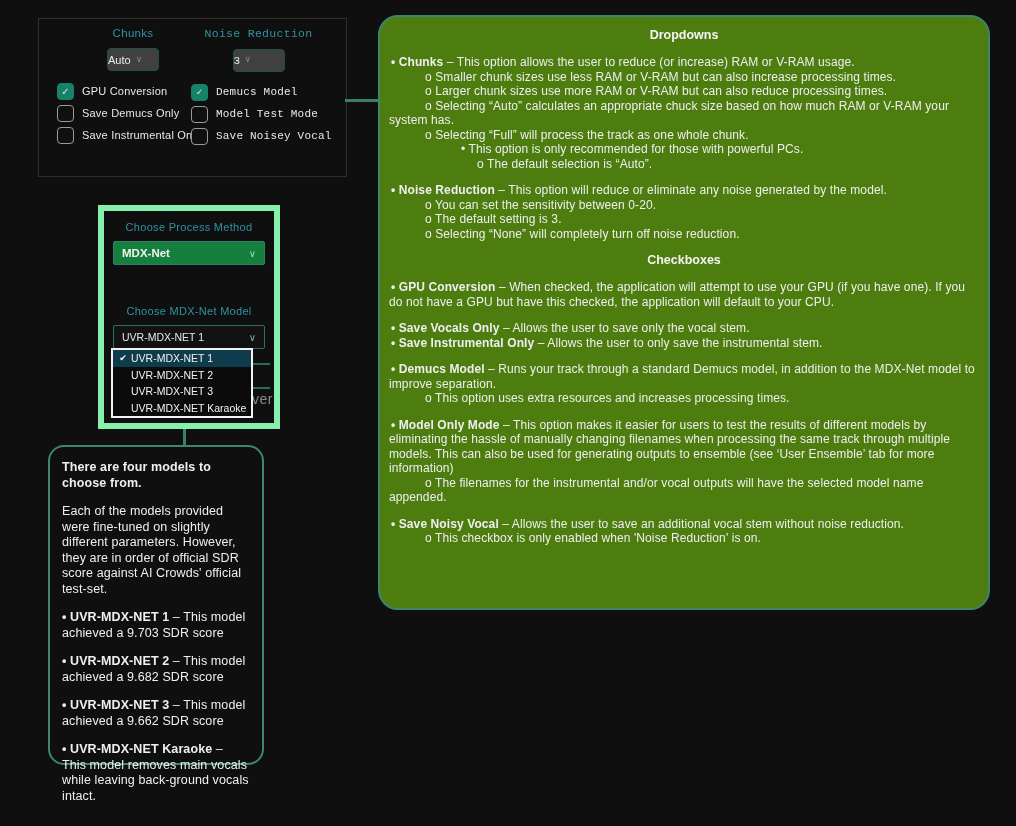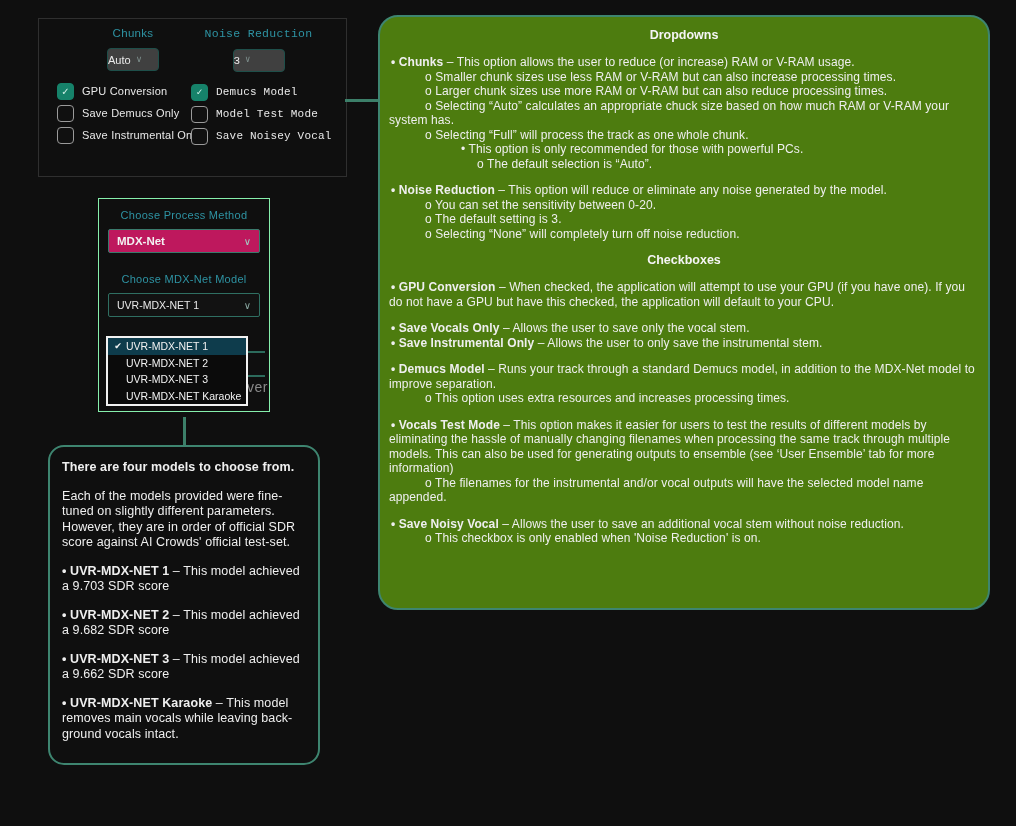--- a/index.html
+++ b/index.html
@@ -23,44 +23,44 @@
   .cb-box{width:15px;height:15px;border:1px solid #9a9a9a;border-radius:4px;background:#101010;
           display:flex;align-items:center;justify-content:center;font-size:10px;color:#cfefe6;flex:0 0 auto;}
   .cb-box.checked{background:#16826a;border-color:#16826a;}
   .cb-label{margin-left:8px;font-size:11px;color:#e8e8e8;letter-spacing:.2px;white-space:nowrap;}
 
   
   .connector-h{position:absolute;left:345px;top:99px;width:34px;height:3px;background:#3c7f69;}
   .connector-v{position:absolute;left:183px;top:417px;width:3px;height:29px;background:#3c7f69;}
 
   
-  .method-panel{position:absolute;left:98px;top:198px;width:170px;height:212px;
-                border:1px solid #86efac;background:#0f0f0f;}
+  .method-panel{position:absolute;left:98px;top:205px;width:170px;height:212px;
+                border:6px solid #86efac;background:#0f0f0f;}
   .mp-label{display:block;text-align:center;color:#2e93a3;font-size:11px;letter-spacing:.3px;}
   .mp-label.l1{margin-top:10px;}
-  .mp-label.l2{margin-top:20px;}
+  .mp-label.l2{margin-top:40px;}
   .mp-select{position:relative;margin:8px auto 0 auto;width:152px;height:24px;border-radius:2px;
              display:flex;align-items:center;box-sizing:border-box;padding:0 8px;cursor:default;}
   .mp-select .chev{position:absolute;right:8px;font-size:10px;}
-  .mp-select.process{background:#be185d;border:1px solid #3a7a6c;color:#f2f2f2;font-size:11.5px;font-weight:bold;}
+  .mp-select.process{background:#15803d;border:1px solid #3a7a6c;color:#f2f2f2;font-size:11.5px;font-weight:bold;}
   .mp-select.process .chev{color:#9fd3c6;font-weight:normal;}
   .mp-select.model{background:#121212;border:1px solid #2f6f62;color:#e9e9e9;font-size:10.5px;}
   .mp-select.model .chev{color:#8aa9a2;}
   .model-list{position:absolute;left:7px;top:137px;width:138px;background:#0b0b0b;
               border:2px solid #f2f2f2;z-index:3;}
   .opt{height:16.5px;display:flex;align-items:center;font-size:10.5px;color:#f2f2f2;padding:0 2px;}
   .opt .opt-check{width:16px;text-align:center;font-size:9px;flex:0 0 auto;}
   .opt.sel{background:#0e3c4c;}
   .artifact-line{position:absolute;height:2px;background:#2c6b5c;}
   .a1{left:149px;top:152px;width:17px;}
   .a2{left:149px;top:176px;width:17px;}
   .obscured-text{position:absolute;left:148px;top:180px;color:#8a8a8a;font-size:14px;letter-spacing:.5px;}
 
   
-  .model-info-panel{position:absolute;left:48px;top:445px;width:272px;height:320px;
+  .model-info-panel{position:absolute;left:48px;top:445px;width:216px;height:320px;
                     border:2.5px solid #3e8570;border-radius:16px;background:#0f0f0f;
                     box-sizing:border-box;padding:13px 12px;}
   .mi-line{margin:0 0 13px 0;font-size:12.5px;line-height:15.5px;color:#efefef;letter-spacing:.1px;}
 
   
   .help-panel{position:absolute;left:378px;top:15px;width:612px;height:595px;
               border:2.5px solid #3e8570;border-radius:20px;background:#4d7c0f;
               box-sizing:border-box;padding:11px 9px;}
   .h-heading{margin:0;text-align:center;font-weight:bold;font-size:12.5px;line-height:15px;color:#f5f5f5;}
   .h-gap{margin:0;height:12px;}
@@ -185,20 +185,20 @@
       <p class="h-heading">Checkboxes</p>
       <p class="h-gap"></p>
       <p class="h-line ind0"><span class="b">• GPU Conversion</span><span> – When checked, the application will attempt to use your GPU (if you have one). If you do not have a GPU but have this checked, the application will default to your CPU.</span></p>
       <p class="h-gap"></p>
       <p class="h-line ind0"><span class="b">• Save Vocals Only</span><span> – Allows the user to save only the vocal stem.</span></p>
       <p class="h-line ind0"><span class="b">• Save Instrumental Only</span><span> – Allows the user to only save the instrumental stem.</span></p>
       <p class="h-gap"></p>
       <p class="h-line ind0"><span class="b">• Demucs Model</span><span> – Runs your track through a standard Demucs model, in addition to the MDX-Net model to improve separation.</span></p>
       <p class="h-line ind1"><span>o This option uses extra resources and increases processing times.</span></p>
       <p class="h-gap"></p>
-      <p class="h-line ind0"><span class="b">• Vocals Test Mode</span><span> – This option makes it easier for users to test the results of different models by eliminating the hassle of manually changing filenames when processing the same track through multiple models. This can also be used for generating outputs to ensemble (see ‘User Ensemble’ tab for more information)</span></p>
+      <p class="h-line ind0"><span class="b">• Model Only Mode</span><span> – This option makes it easier for users to test the results of different models by eliminating the hassle of manually changing filenames when processing the same track through multiple models. This can also be used for generating outputs to ensemble (see ‘User Ensemble’ tab for more information)</span></p>
       <p class="h-line ind1"><span>o The filenames for the instrumental and/or vocal outputs will have the selected model name appended.</span></p>
       <p class="h-gap"></p>
       <p class="h-line ind0"><span class="b">• Save Noisy Vocal</span><span> – Allows the user to save an additional vocal stem without noise reduction.</span></p>
       <p class="h-line ind1"><span>o This checkbox is only enabled when 'Noise Reduction' is on.</span></p>
     </div>
 
 </div>
 
 </body></html>

